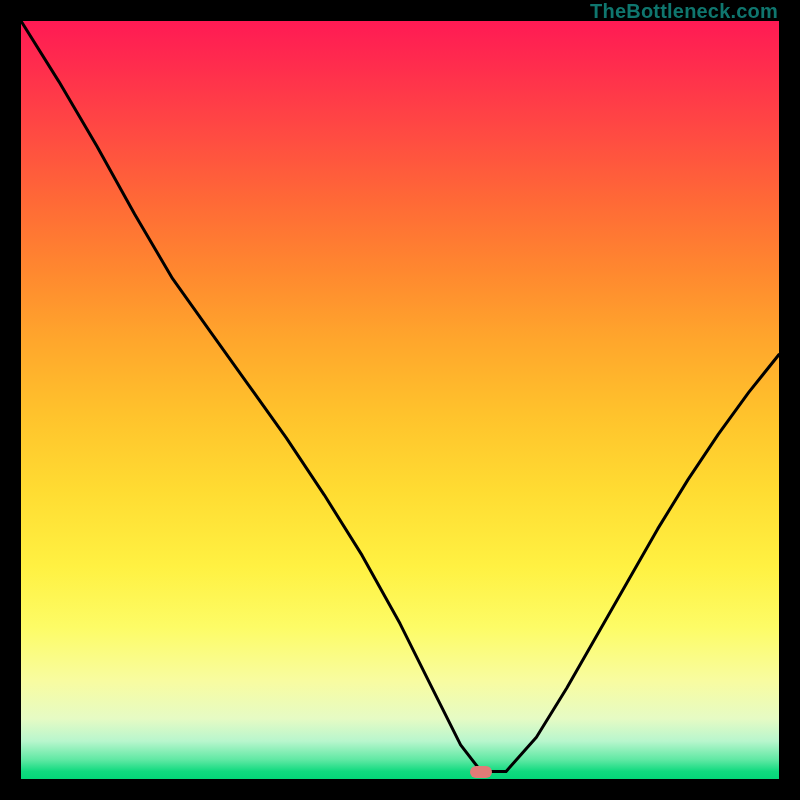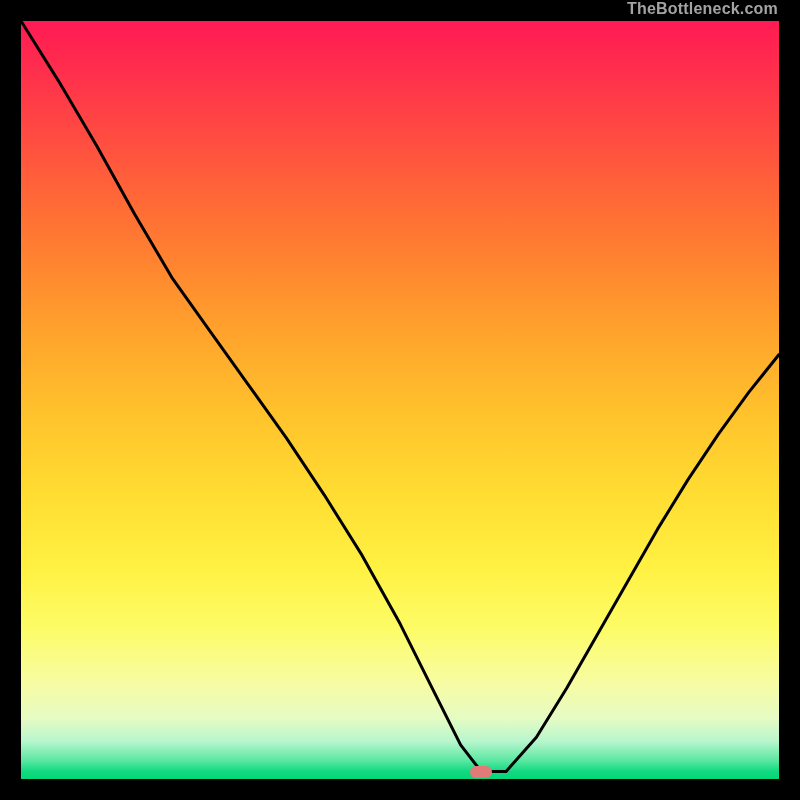--- a/index.html
+++ b/index.html
@@ -52,22 +52,22 @@
   }
   .marker {
     position: absolute;
     background: #e27b77;
     border-radius: 6px;
   }
   .watermark {
     position: absolute;
     top: 0px;
     right: 22px;
-    color: #a3a3a3;
-    font-size: 16px;
+    color: #0f766e;
+    font-size: 20px;
     font-weight: 600;
     letter-spacing: 0.2px;
   }
 </style>
 </head>
 <body>
 
 <div class="outer">
   <div class="watermark">TheBottleneck.com</div>
   <div class="chart">

